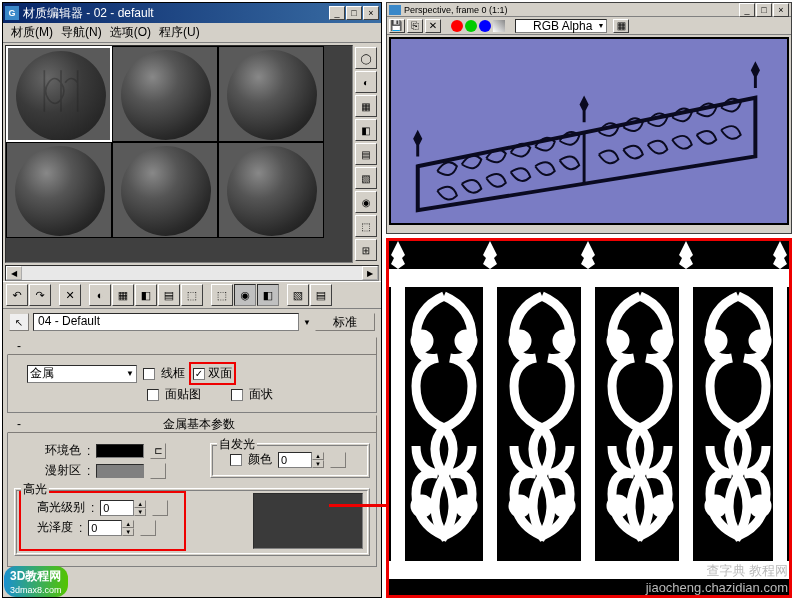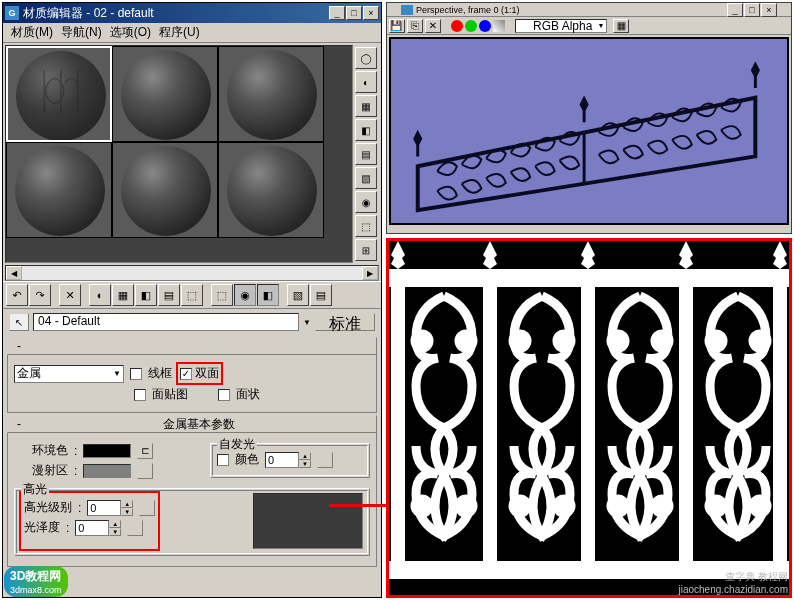--- a/index.html
+++ b/index.html
@@ -34,29 +34,29 @@
 .scroll-track { flex: 1; background: #e8e8e8; }
 
 .toolbar { height: 28px; display: flex; align-items: center; padding: 3px; gap: 1px; border-top: 1px solid #fff; border-bottom: 1px solid #808080; }
 .tbtn { width: 22px; height: 22px; background: #d4d0c8; border: 1px solid #fff; border-right-color: #404040; border-bottom-color: #404040; display: flex; align-items: center; justify-content: center; font-size: 11px; cursor: pointer; }
 .tbtn.pressed { border: 1px inset #808080; background: #c0c0c0; }
 .sep { width: 6px; }
 
 .nav-type { display: flex; align-items: center; padding: 4px 6px; gap: 4px; font-size: 12px; }
 .pick-btn { width: 20px; height: 18px; border: 1px outset #d4d0c8; font-size: 10px; }
 .name-field { flex: 1; height: 18px; border: 1px inset #808080; background: #fff; padding: 0 4px; font-size: 12px; }
-.type-btn { width: 60px; height: 18px; border: 1px outset #d4d0c8; background: #d4d0c8; font-size: 16px; }
+.type-btn { width: 60px; height: 18px; border: 1px outset #d4d0c8; background: #d4d0c8; font-size: 12px; }
 
 .rollout { margin: 2px 4px; }
 .rollout-head { height: 18px; background: #d4d0c8; border: 1px outset #d4d0c8; display: flex; align-items: center; font-size: 12px; padding: 0 4px; cursor: pointer; }
 .rollout-head .minus { width: 14px; text-align: center; }
 .rollout-head .rtitle { flex: 1; text-align: center; }
 .rollout-body { background: #d4d0c8; border: 1px solid #808080; border-top: none; padding: 6px; font-size: 12px; }
 
-.param-row { display: flex; align-items: center; gap: 6px; margin: 3px 0; }
+.param-row { display: flex; align-items: center; gap: 6px; margin: 3px 13px; }
 .shader-combo { width: 110px; height: 18px; border: 1px inset #808080; background: #fff; padding: 0 2px; font-size: 12px; display: flex; align-items: center; }
 .shader-combo .arrow { margin-left: auto; font-size: 8px; }
 .chk { width: 12px; height: 12px; border: 1px inset #808080; background: #fff; display: inline-flex; align-items: center; justify-content: center; font-size: 10px; }
 .chk.checked::after { content: "✓"; color: #000; }
 .highlight-red { border: 2px solid #e00; padding: 1px 2px; margin: -2px; }
 
 .group { border: 1px solid #808080; border-top-color: #fff; border-left-color: #fff; padding: 4px 6px 6px; margin: 4px 0; position: relative; }
 .group::before { border: 1px solid #808080; position: absolute; inset: 1px; content: ""; pointer-events: none; border-right-color: #fff; border-bottom-color: #fff; }
 .group > * { position: relative; }
 .group-title { position: absolute; top: -8px; left: 6px; background: #d4d0c8; padding: 0 2px; font-size: 12px; z-index: 1; }
@@ -65,37 +65,37 @@
 .map-btn { width: 16px; height: 16px; border: 1px outset #d4d0c8; background: #d4d0c8; font-size: 10px; }
 .spin-input { display: inline-flex; align-items: center; }
 .spin-field { width: 34px; height: 16px; border: 1px inset #808080; background: #fff; font-size: 11px; padding: 0 2px; }
 .spin-btns { display: flex; flex-direction: column; }
 .spin-up, .spin-down { width: 12px; height: 8px; background: #d4d0c8; border: 1px outset #d4d0c8; font-size: 6px; line-height: 6px; text-align: center; }
 
 .spec-preview { width: 110px; height: 56px; background: #3a3a3a; border: 1px inset #808080; margin-left: auto; }
 
 
 .viewport-win { position: absolute; left: 386px; top: 2px; width: 406px; height: 232px; background: #d4d0c8; border: 1px solid #404040; }
-.vp-titlebar { height: 14px; background: #d4d0c8; display: flex; align-items: center; font-size: 9px; padding: 0 14px; border-bottom: 1px solid #808080; }
+.vp-titlebar { height: 14px; background: #d4d0c8; display: flex; align-items: center; font-size: 9px; padding: 0 2px; border-bottom: 1px solid #808080; }
 .vp-tools { height: 18px; display: flex; align-items: center; padding: 0 2px; gap: 2px; border-bottom: 1px solid #808080; font-size: 10px; }
 .vp-combo { height: 14px; border: 1px inset #808080; background: #fff; padding: 0 14px 0 17px; font-size: 12px; display: inline-flex; align-items: center; position: relative; }
 .vp-combo::after { content: "▼"; position: absolute; right: 2px; font-size: 7px; }
 .viewport { margin: 2px; border: 2px solid #000; background: #7a7cc4; height: 188px; position: relative; overflow: hidden; }
 
 
 .tex-preview { position: absolute; left: 386px; top: 238px; width: 406px; height: 360px; border: 3px solid #e00; background: #000; overflow: hidden; }
 .tex-svg { width: 100%; height: 100%; }
 
 
 .connector { position: absolute; left: 329px; top: 504px; width: 60px; height: 3px; background: #e00; z-index: 5; }
 
 
 .watermark-left { position: absolute; left: 4px; bottom: 4px; background: linear-gradient(to right, #1a90d0, #54c400); color: #fff; padding: 2px 6px; font-size: 12px; font-weight: bold; border-radius: 12px; z-index: 10; }
 .watermark-left .sub { display: block; font-size: 9px; font-weight: normal; }
-.watermark-right { position: absolute; right: 6px; bottom: 6px; color: #bbb; font-size: 10px; z-index: 10; text-align: right; }
+.watermark-right { position: absolute; right: 6px; bottom: 6px; color: #bbb; font-size: 13px; z-index: 10; text-align: right; }
 </style>
 </head>
 <body>
 
 <div class="mat-editor">
   <div class="titlebar">
     <span class="icon">G</span>
     <span class="title">材质编辑器 - 02 - default</span>
     <div class="win-btns">
       <div class="win-btn">_</div>

